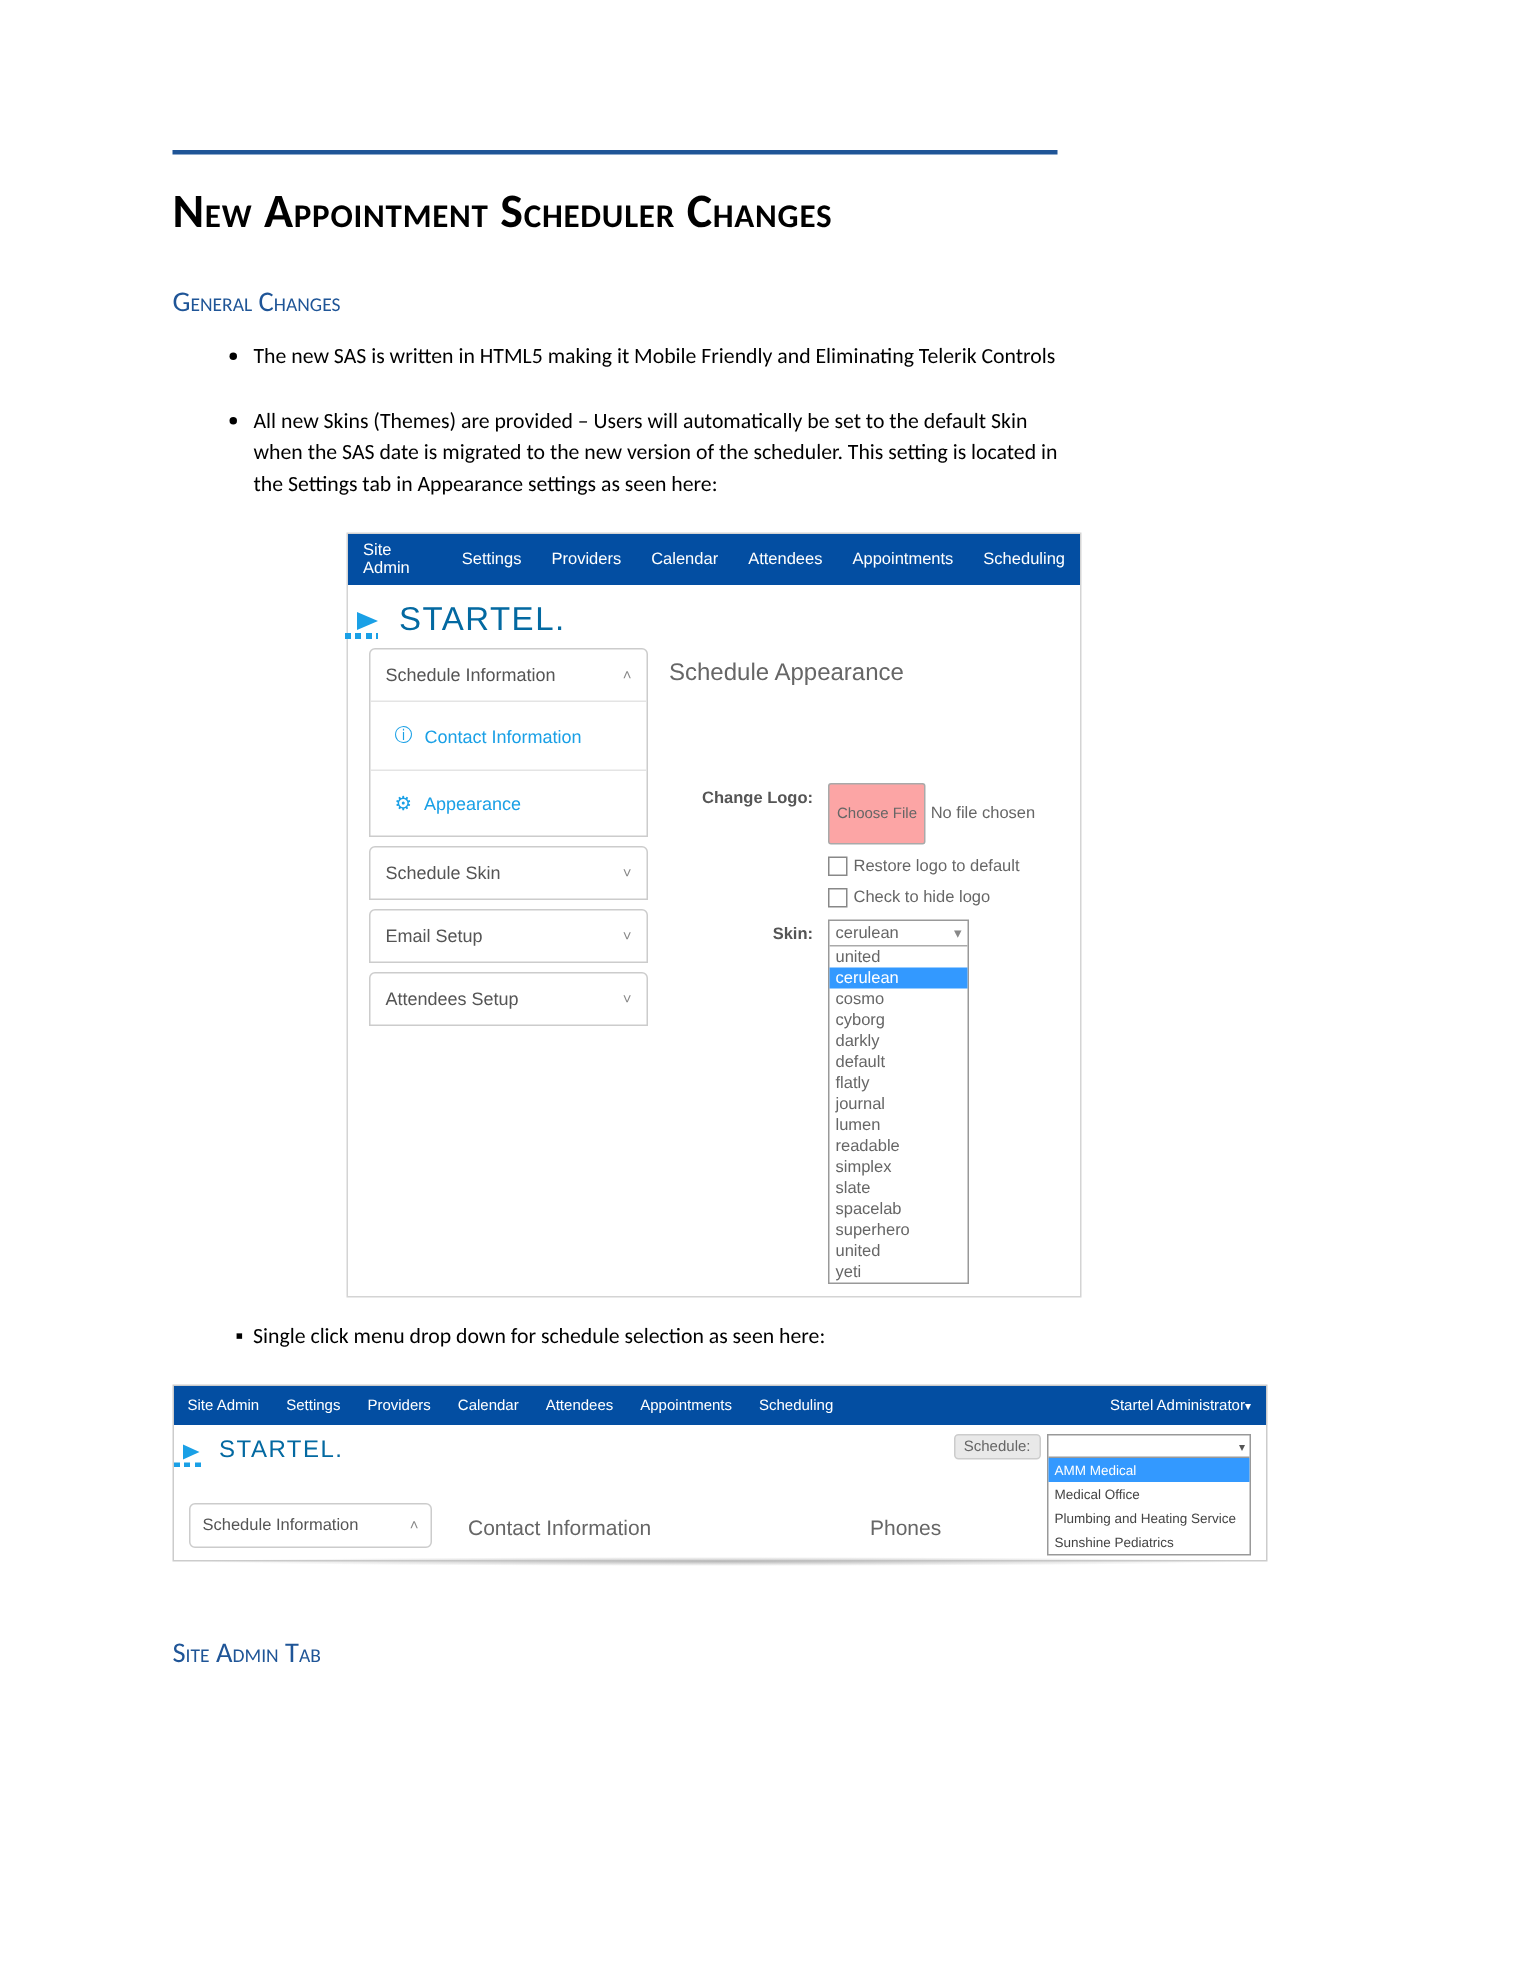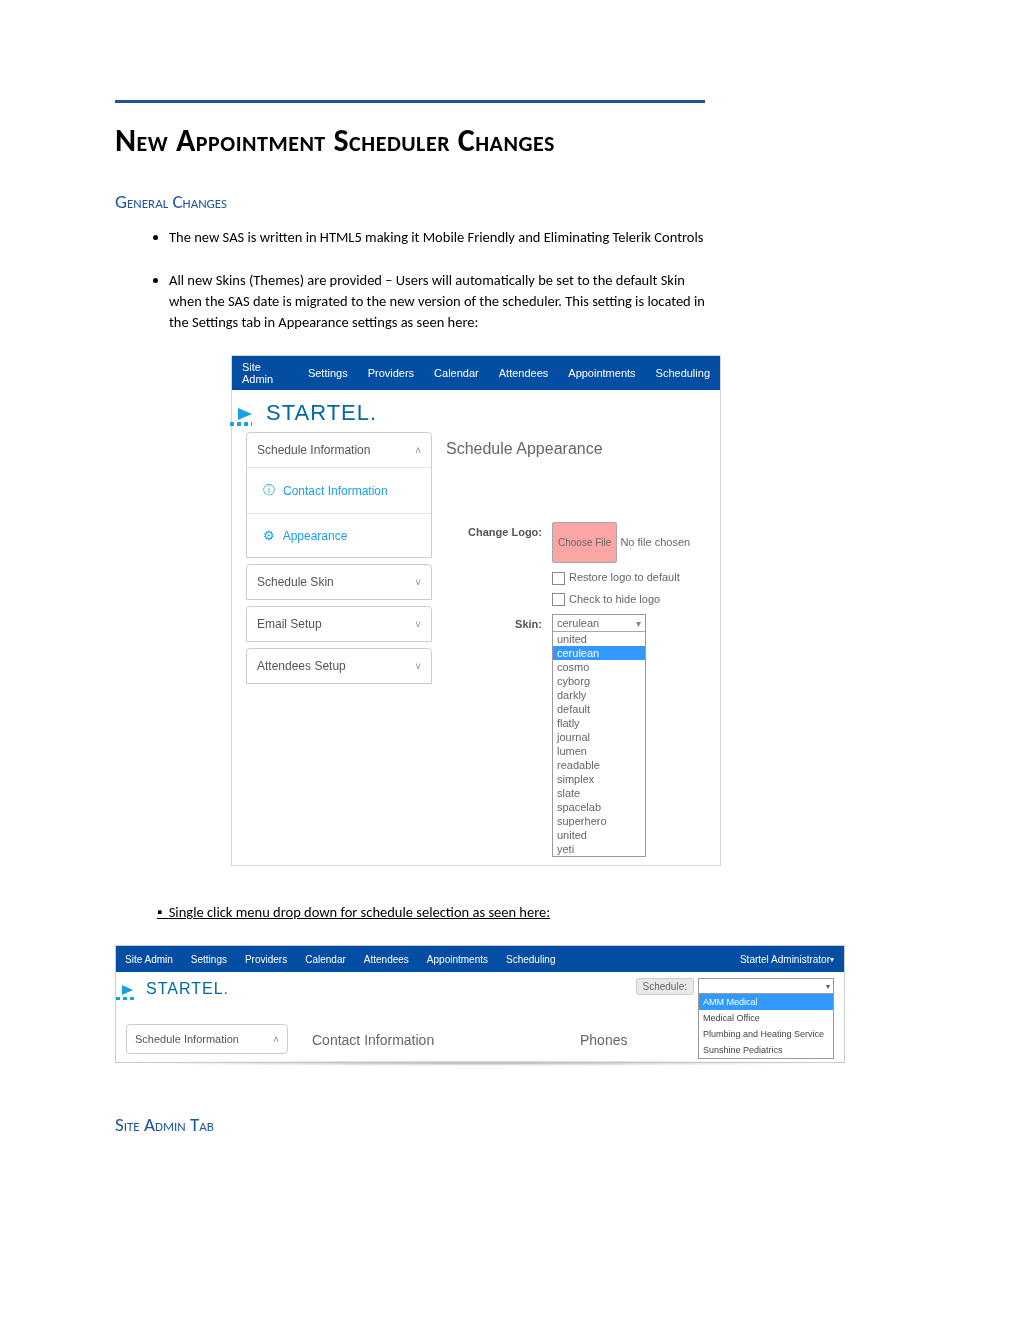--- a/index.html
+++ b/index.html
@@ -331,21 +331,21 @@
                 <div class="dd-opt">united</div>
                 <div class="dd-opt">yeti</div>
               </div>
             </div>
           </div>
         </div>
       </div>
     </div>
   </div>
 
-  <ul class="bullets" style="list-style:none;margin-top:36px;text-decoration:underline;">
+  <ul class="bullets" style="list-style:none;margin-top:15px;">
     <li style="text-indent:-12px;">▪&nbsp;&nbsp;<span>Single click menu drop down for schedule selection as seen here:</span></li>
   </ul>
 
   <div class="shot2">
     <div class="navbar2">
       <div class="nitem">Site Admin</div>
       <div class="nitem">Settings</div>
       <div class="nitem">Providers</div>
       <div class="nitem">Calendar</div>
       <div class="nitem">Attendees</div>

